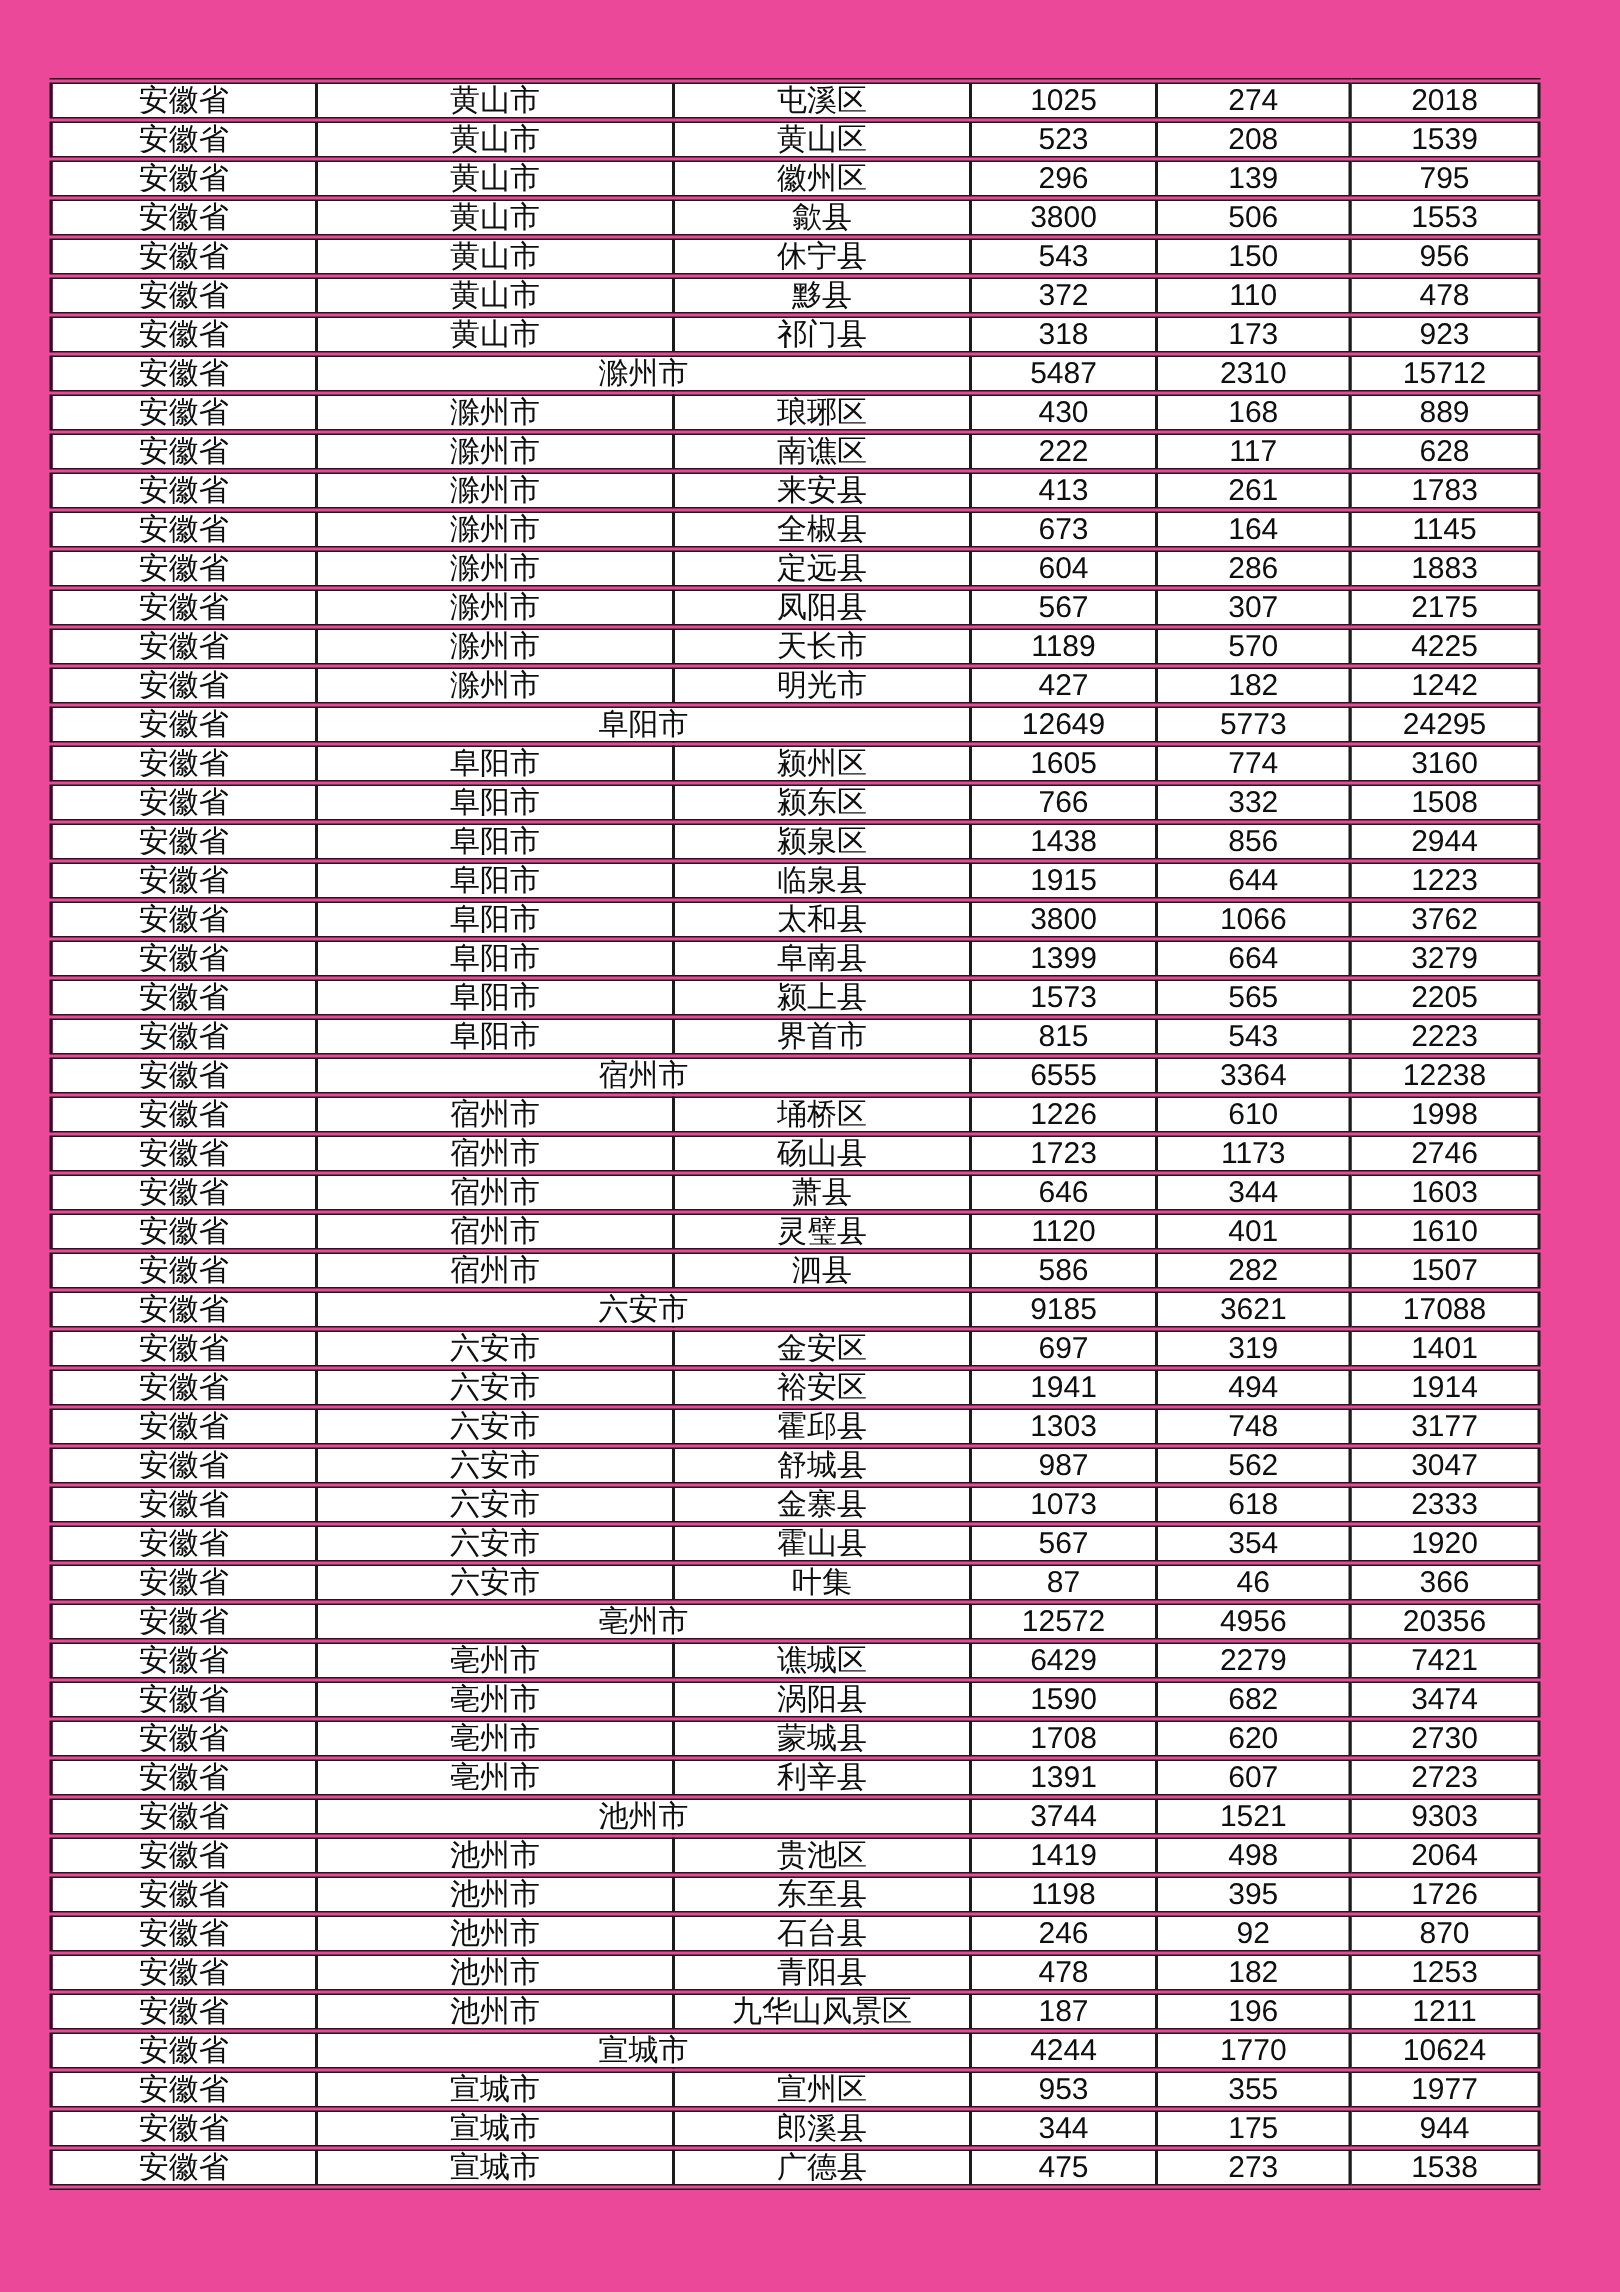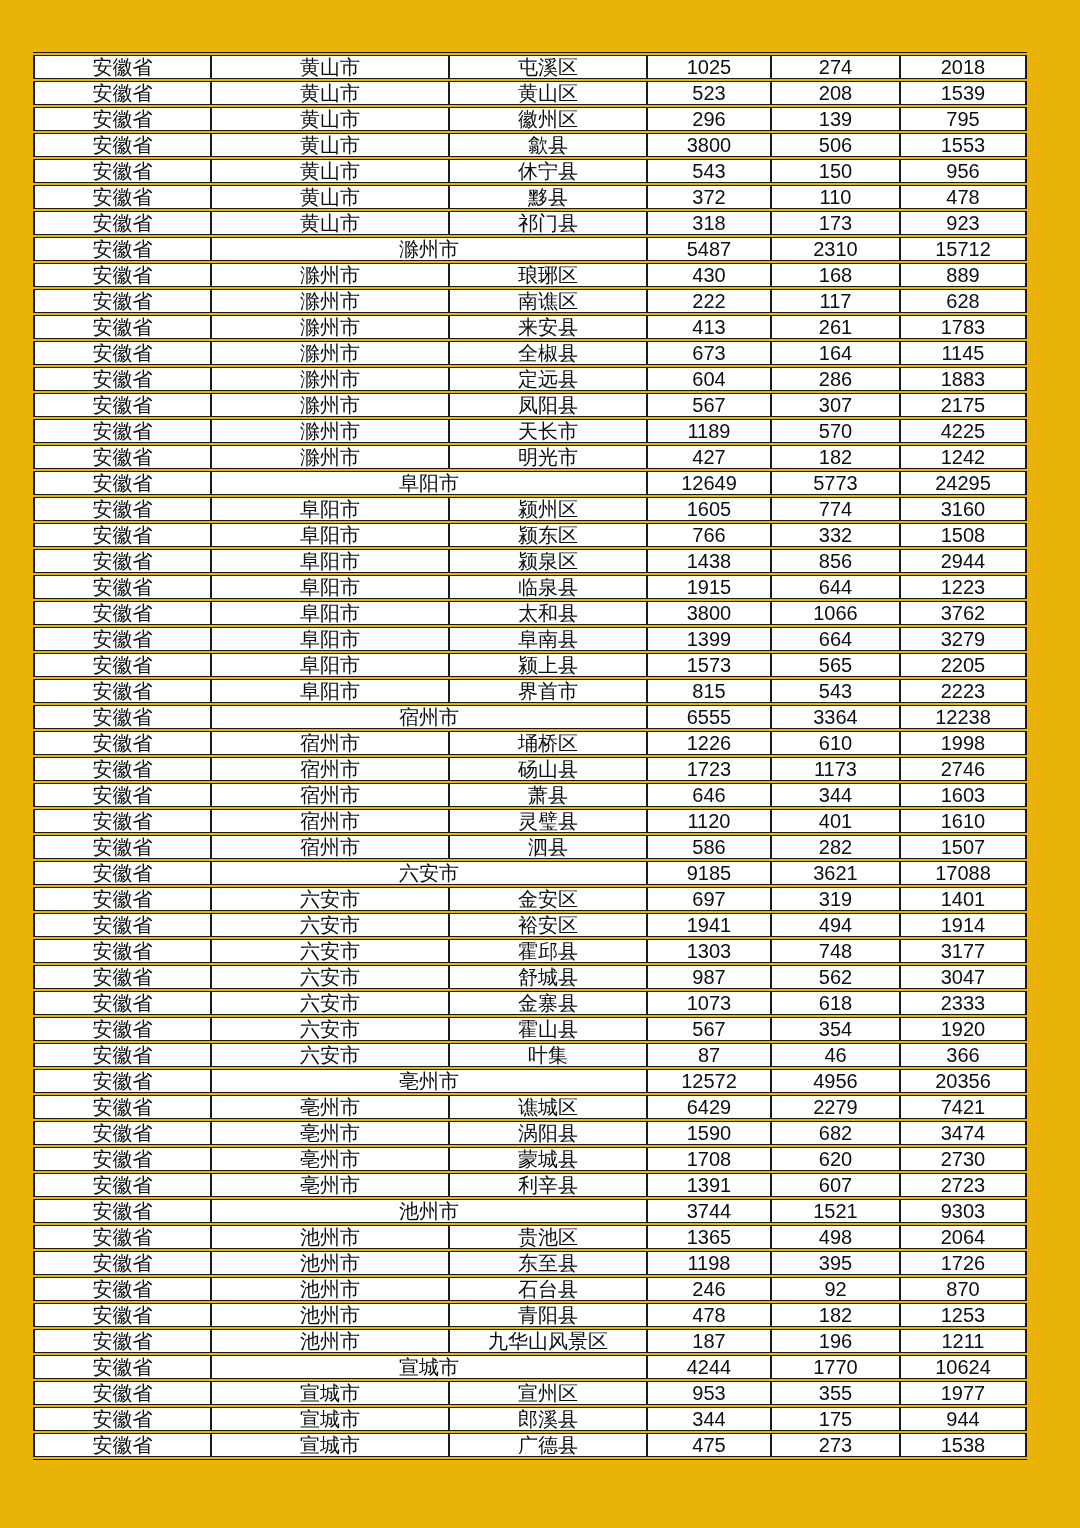--- a/index.html
+++ b/index.html
@@ -10,21 +10,21 @@
   body {
     width: 1080px;
     height: 1528px;
     position: relative;
     font-family: "Liberation Sans", "DejaVu Sans", sans-serif;
     color: #0f0f0f;
   }
   .page {
     position: absolute;
     inset: 0;
-    background: #eab308;
+    background: #ec4899;
   }
   table.data-table {
     position: absolute;
     left: 33px;
     top: 52px;
     width: 992px;
     border-collapse: collapse;
     table-layout: fixed;
   }
   table.data-table td {
@@ -414,21 +414,21 @@
           <td>安徽省</td>
           <td colspan="2">池州市</td>
           <td>3744</td>
           <td>1521</td>
           <td>9303</td>
         </tr>
         <tr>
           <td>安徽省</td>
           <td>池州市</td>
           <td>贵池区</td>
-          <td>1365</td>
+          <td>1419</td>
           <td>498</td>
           <td>2064</td>
         </tr>
         <tr>
           <td>安徽省</td>
           <td>池州市</td>
           <td>东至县</td>
           <td>1198</td>
           <td>395</td>
           <td>1726</td>

